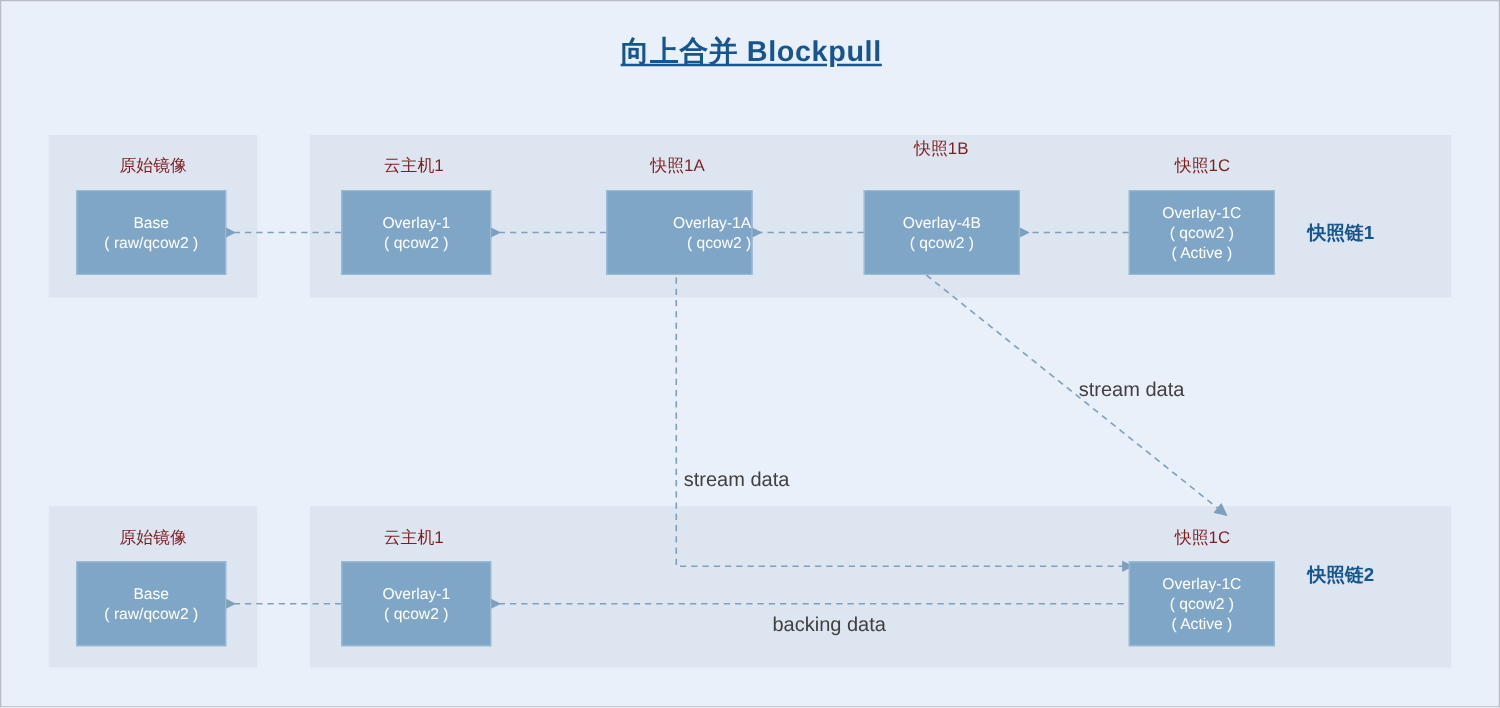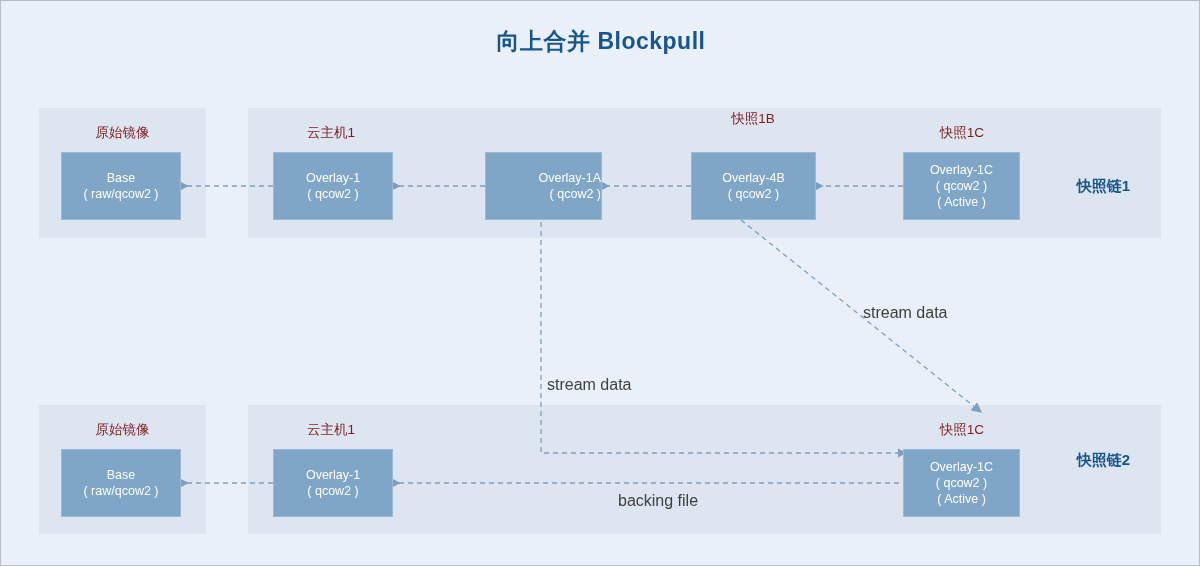--- a/index.html
+++ b/index.html
@@ -19,20 +19,21 @@
   
   #title {
     position: absolute;
     left: 0; top: 25px;
     width: 1200px;
     text-align: center;
     font-size: 23px;
     font-weight: bold;
     color: #17558f;
     letter-spacing: .5px;
+    text-decoration: underline;
   }
 
   
   .panel {
     position: absolute;
     background: #dde5f1;
   }
 
   
   .col-label {
@@ -43,21 +44,21 @@
     white-space: nowrap;
   }
 
   
   .chain-label {
     position: absolute;
     font-size: 15px;
     font-weight: bold;
     color: #17558f;
     white-space: nowrap;
-    text-align: center;
+    text-align: left;
   }
 
   
   .nodebox {
     position: absolute;
     background: #7fa6c6;
     border: 1px solid #9ab9d4;
     color: #ffffff;
     font-size: 12.5px;
     line-height: 16px;
@@ -118,20 +119,21 @@
     <path d="M540,221 L540,452 L898,452" fill="none" stroke="#7fa0bd" stroke-width="1.3" stroke-dasharray="5,4" marker-end="url(#ahR)"></path>
 
     <line x1="740" y1="219" x2="980" y2="411" stroke="#7fa0bd" stroke-width="1.3" stroke-dasharray="5,4" marker-end="url(#ahD)"></line>
 
     <line x1="272" y1="482" x2="180" y2="482" stroke="#7fa0bd" stroke-width="1.3" stroke-dasharray="5,4" marker-end="url(#ahL)"></line>
     <line x1="898" y1="482" x2="392" y2="482" stroke="#7fa0bd" stroke-width="1.3" stroke-dasharray="5,4" marker-end="url(#ahL)"></line>
   </svg>
 
   <div class="col-label" style="left:38px;  top:123px; width:167px;">原始镜像</div>
   <div class="col-label" style="left:250px; top:123px; width:160px;">云主机1</div>
+  <div class="col-label" style="left:461px; top:123px; width:160px;">快照1A</div>
   <div class="col-label" style="left:672px; top:109px; width:160px;">快照1B</div>
   <div class="col-label" style="left:881px; top:123px; width:160px;">快照1C</div>
 
   <div class="nodebox" style="left:60px; top:151px; width:120px; height:68px;">
     <span>Base</span>
     <span>( raw/qcow2 )</span>
   </div>
   <div class="nodebox" style="left:272px; top:151px; width:120px; height:68px;">
     <span>Overlay-1</span>
     <span>( qcow2 )</span>
@@ -147,21 +149,21 @@
   <div class="nodebox" style="left:902px; top:151px; width:117px; height:68px;">
     <span>Overlay-1C</span>
     <span>( qcow2 )</span>
     <span>( Active )</span>
   </div>
 
   <div class="chain-label" style="left:1045px; top:176px; width:115px;">快照链1</div>
 
   <div class="edge-label" style="left:862px; top:303px;">stream data</div>
   <div class="edge-label" style="left:546px; top:375px;">stream data</div>
-  <div class="edge-label" style="left:617px; top:491px;">backing file</div>
+  <div class="edge-label" style="left:617px; top:491px;">backing data</div>
 
   <div class="col-label" style="left:38px;  top:420px; width:167px;">原始镜像</div>
   <div class="col-label" style="left:250px; top:420px; width:160px;">云主机1</div>
   <div class="col-label" style="left:881px; top:420px; width:160px;">快照1C</div>
 
   <div class="nodebox" style="left:60px; top:448px; width:120px; height:68px;">
     <span>Base</span>
     <span>( raw/qcow2 )</span>
   </div>
   <div class="nodebox" style="left:272px; top:448px; width:120px; height:68px;">

